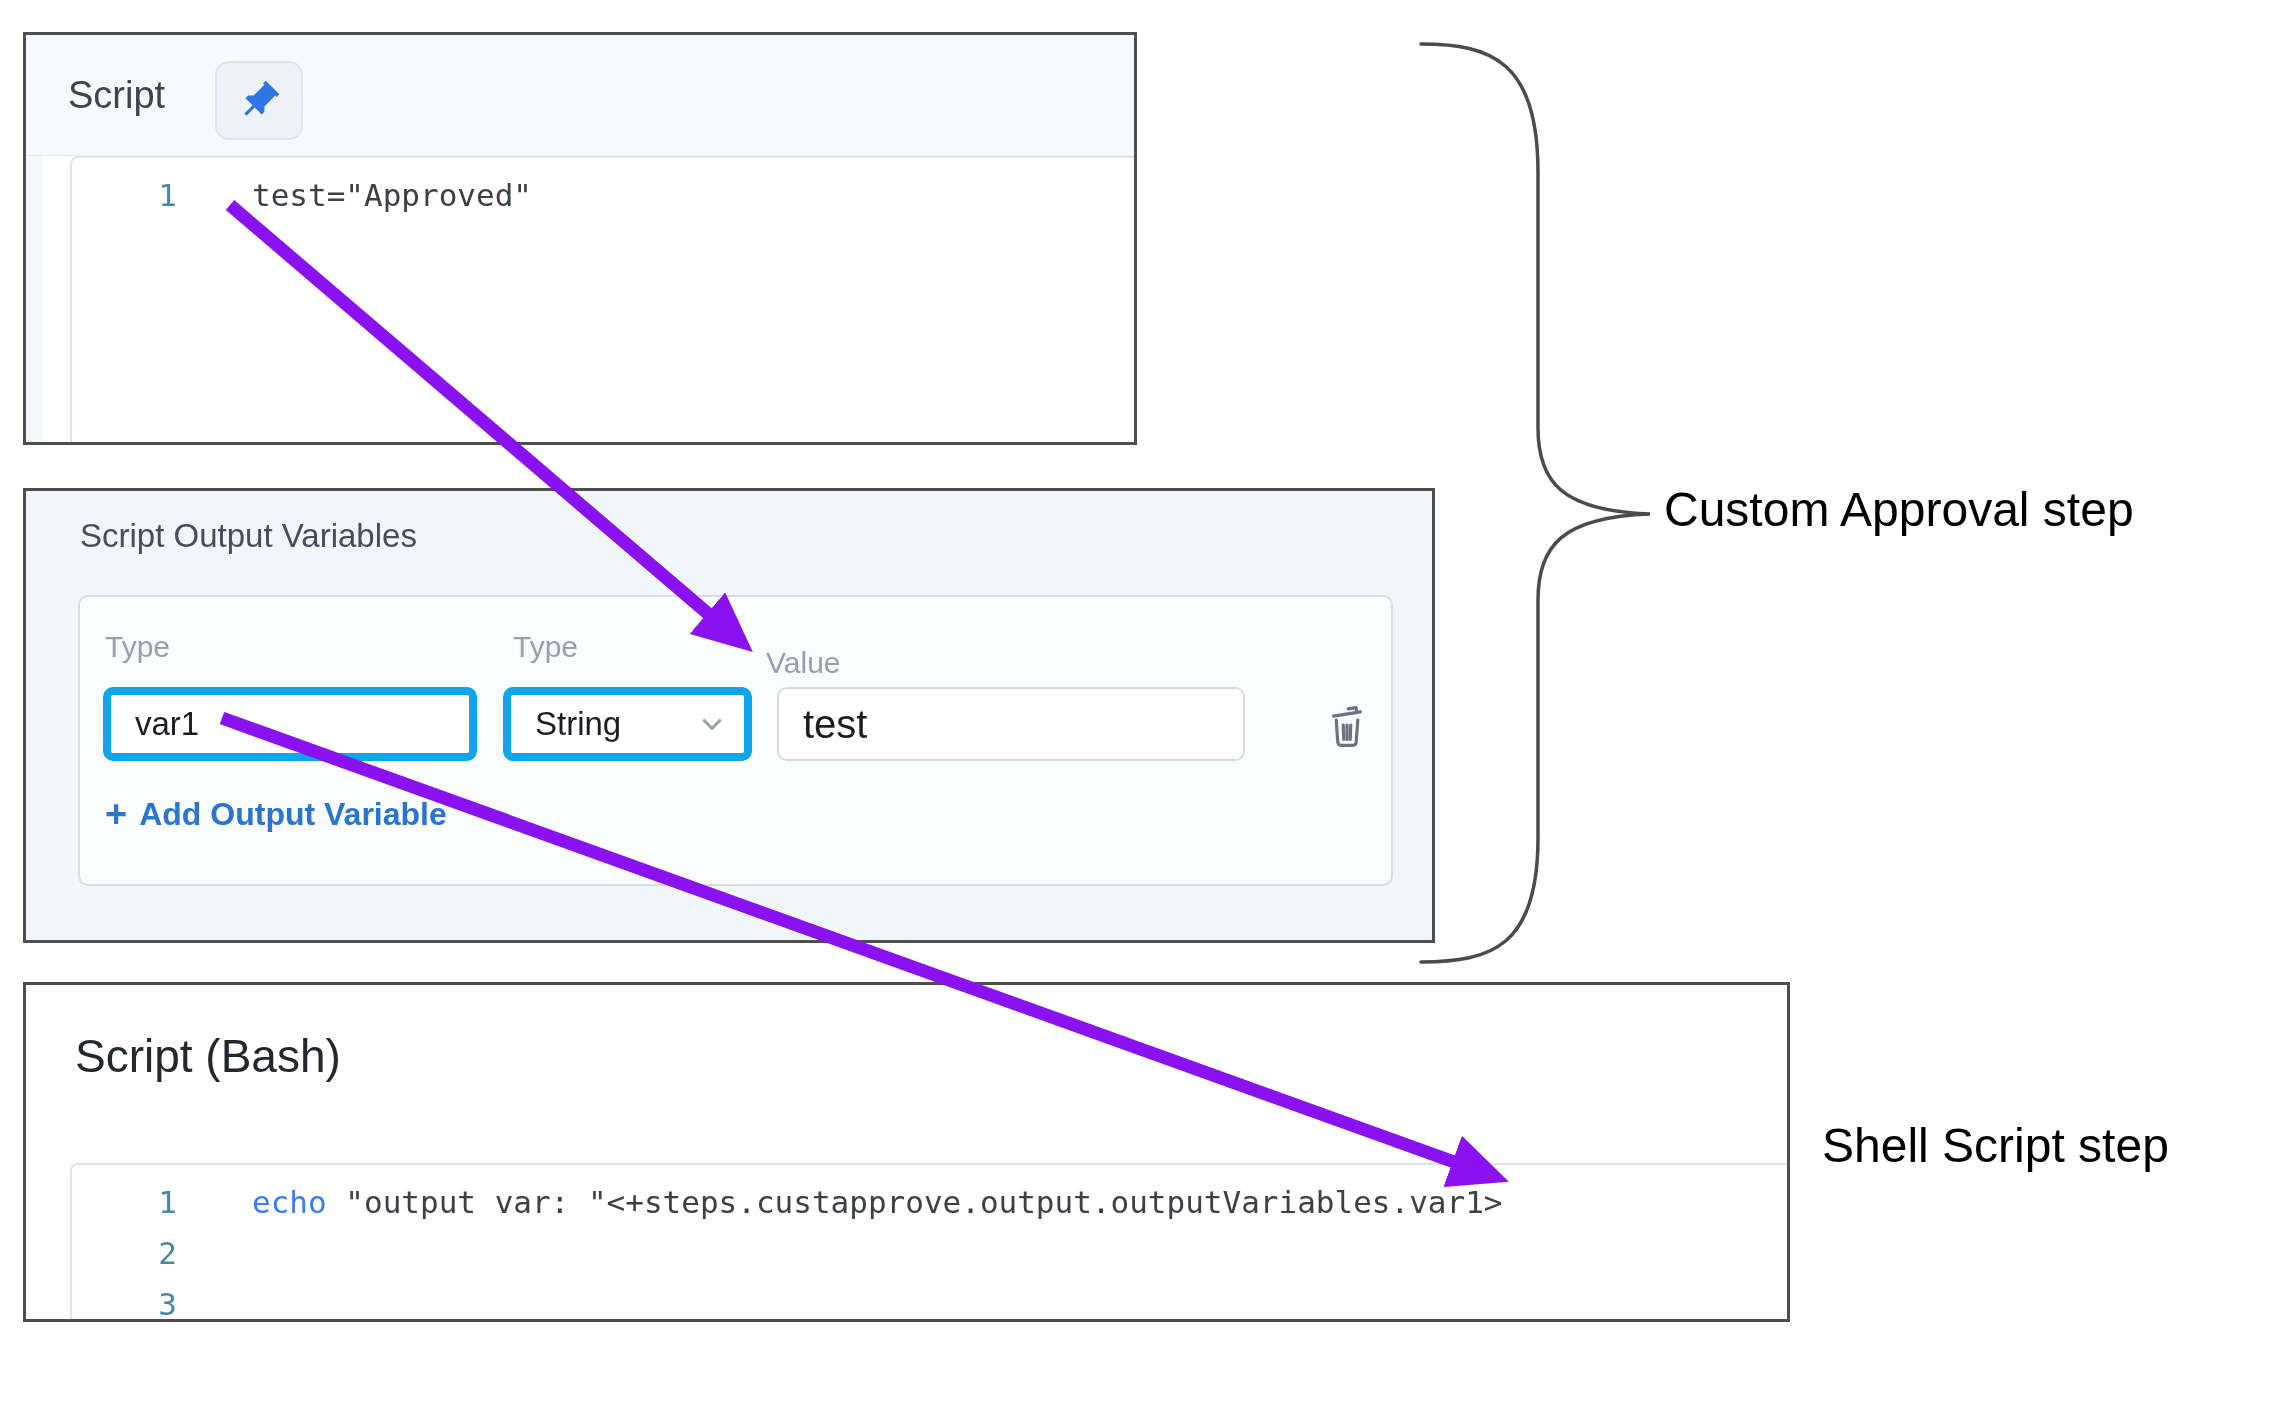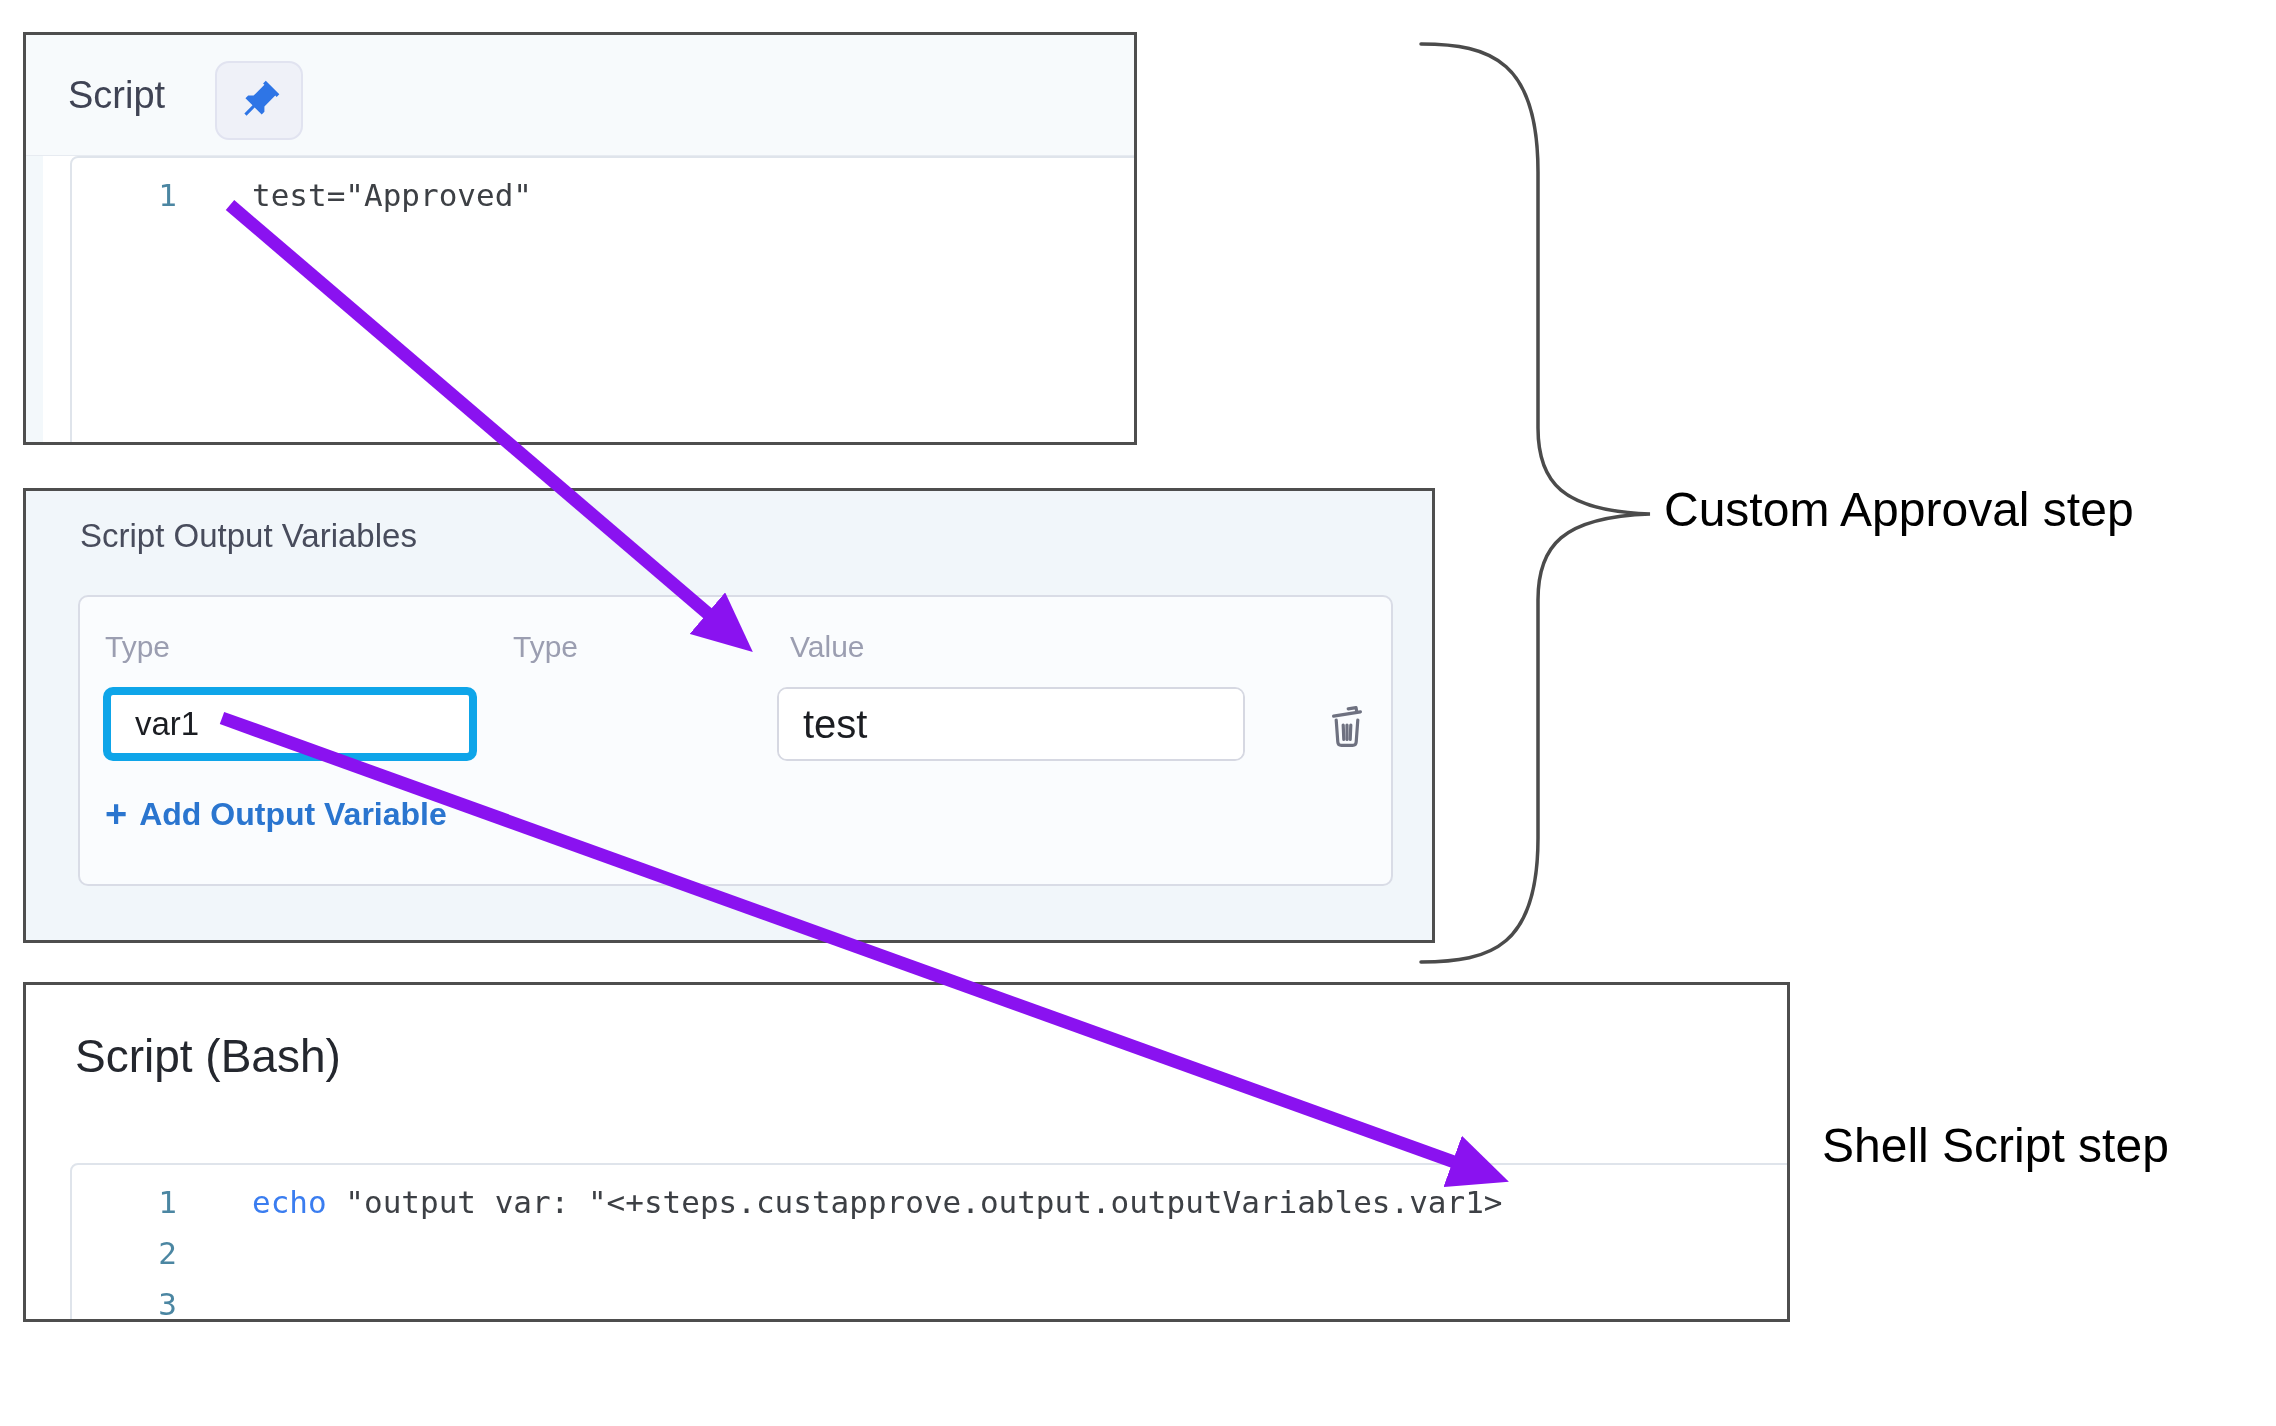--- a/index.html
+++ b/index.html
@@ -32,21 +32,21 @@
   #editor-3 .code-row{line-height:51px;}
   .gutter{width:105px;text-align:right;color:var(--line-number);flex:none;}
   .code-text{padding-left:75px;white-space:pre;}
   .kw{color:var(--keyword-blue);}
 
   
   .p2-title{position:absolute;left:54px;top:26px;font-size:33px;font-weight:500;color:#484c5c;}
   .var-card{position:absolute;left:52px;top:104px;width:1315px;height:291px;background:#fafcfe;
     border:2px solid #d9dce6;border-radius:10px;}
   .field-label{position:absolute;top:33px;font-size:30px;color:#9b9eb1;}
-  .lbl-name{left:25px;} .lbl-type{left:433px;} .lbl-value{left:710px;}
+  .lbl-name{left:25px;} .lbl-type{left:433px;} .lbl-value{left:686px;margin-top:16px;}
   .tb{position:absolute;top:90px;height:74px;border:8px solid #0ea5e9;border-radius:10px;background:#fff;
     font-size:33px;color:#1b1d22;}
   input.tb{padding:0 24px;outline:none;font-family:"Liberation Sans",sans-serif;}
   .name-input{left:23px;width:374px;}
   .type-select{left:423px;width:249px;display:flex;align-items:center;justify-content:space-between;
     padding:0 18px 0 24px;cursor:pointer;}
   .value-group{position:absolute;left:697px;top:90px;width:468px;height:74px;border:2px solid #d6d8e2;
     border-radius:10px;display:flex;overflow:hidden;background:#fff;}
   .value-input{flex:1;border:none;outline:none;font-size:40px;color:#1b1d22;padding:0 24px;
     font-family:"Liberation Sans",sans-serif;background:#fff;border-right:2px solid #d8dae3;}
@@ -91,20 +91,26 @@
 
   <div class="panel" id="panel-vars">
     <span class="p2-title">Script Output Variables</span>
     <div class="var-card">
       <span class="field-label lbl-name">Type</span>
       <span class="field-label lbl-type">Type</span>
       <span class="field-label lbl-value">Value</span>
 
       <input class="tb name-input" value="var1" style="">
 
+      <div class="tb type-select">
+        <span>String</span>
+        <svg width="28" height="28" viewBox="0 0 16 16">
+          <path d="M3.5 6 L8 10.5 L12.5 6" fill="none" stroke="#9aa0ae" stroke-width="1.7" stroke-linecap="round" stroke-linejoin="round"></path>
+        </svg>
+      </div>
 
       <div class="value-group">
         <input class="value-input" value="test" style="">
 
       </div>
 
       <button class="trash-btn">
         <svg width="48" height="52" viewBox="0 0 24 26">
           <g fill="none" stroke="#6e7180" stroke-width="1.6" stroke-linecap="round" stroke-linejoin="round">
             <path d="M5.3 8.6 L18.7 6.4"></path>

